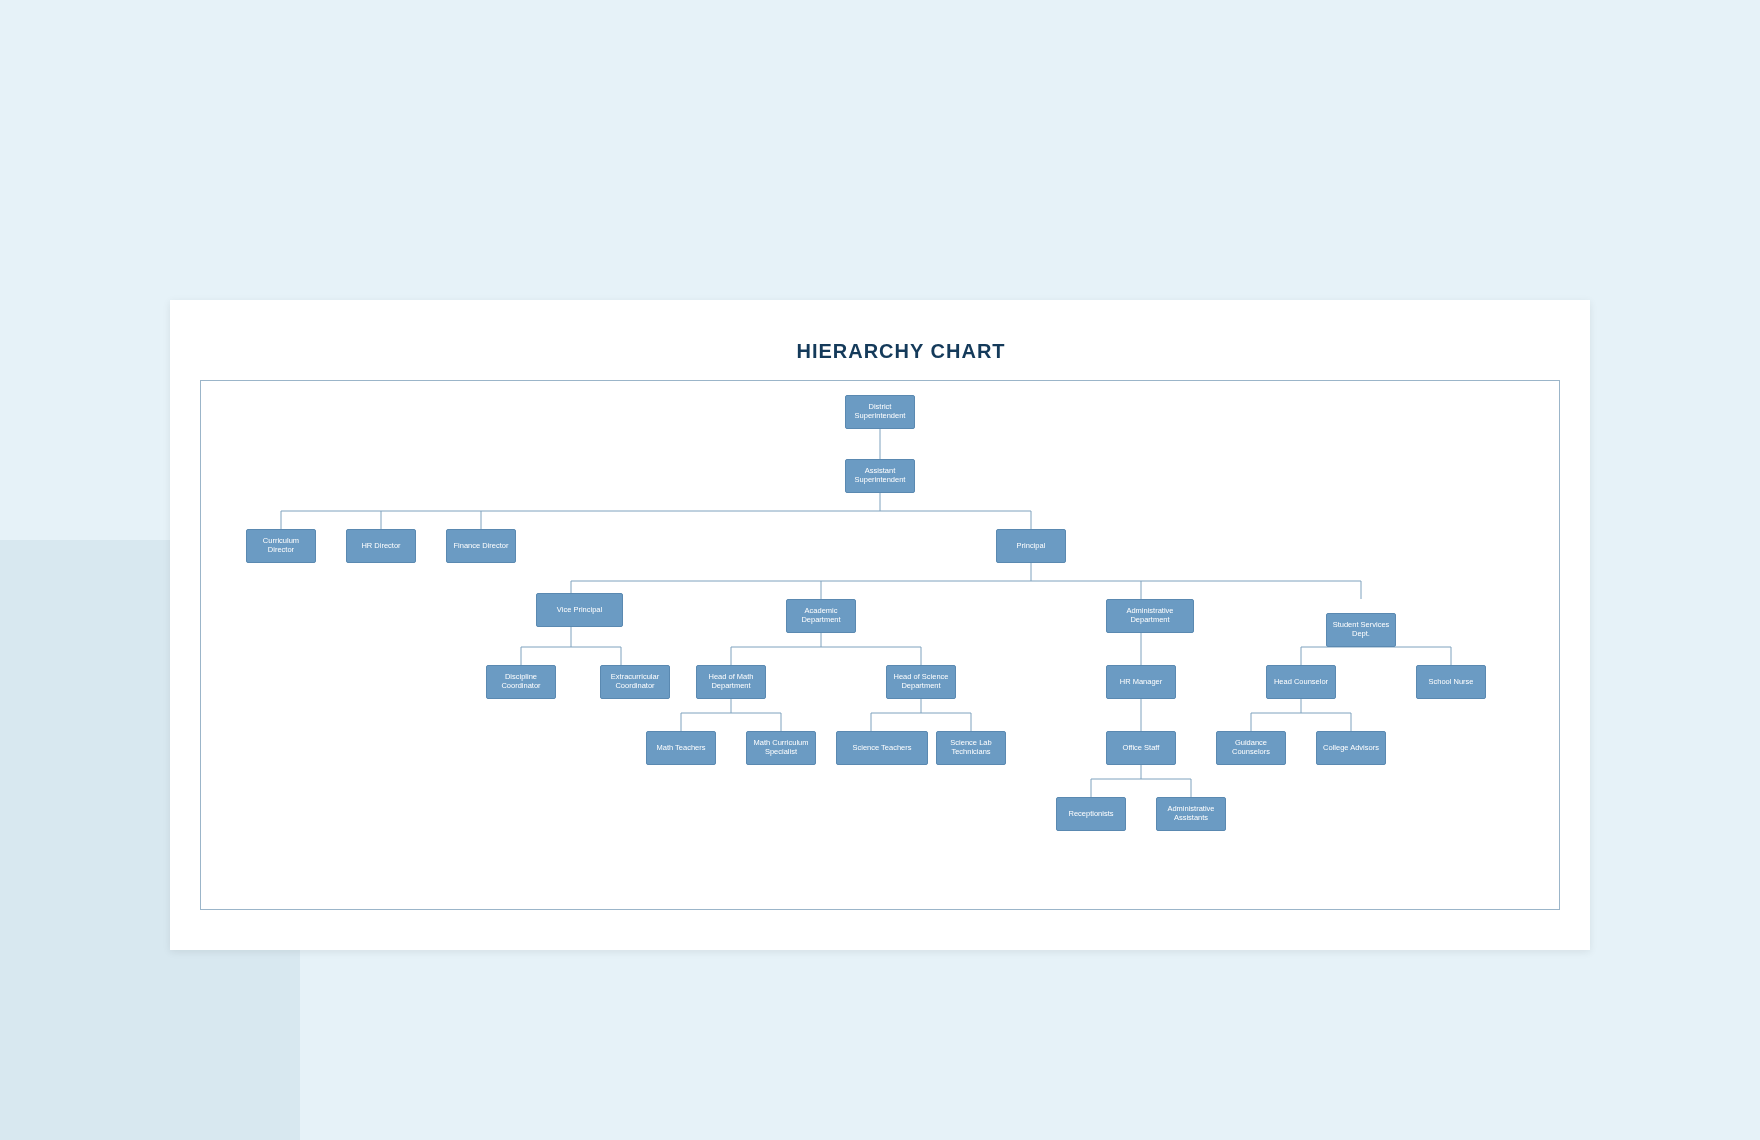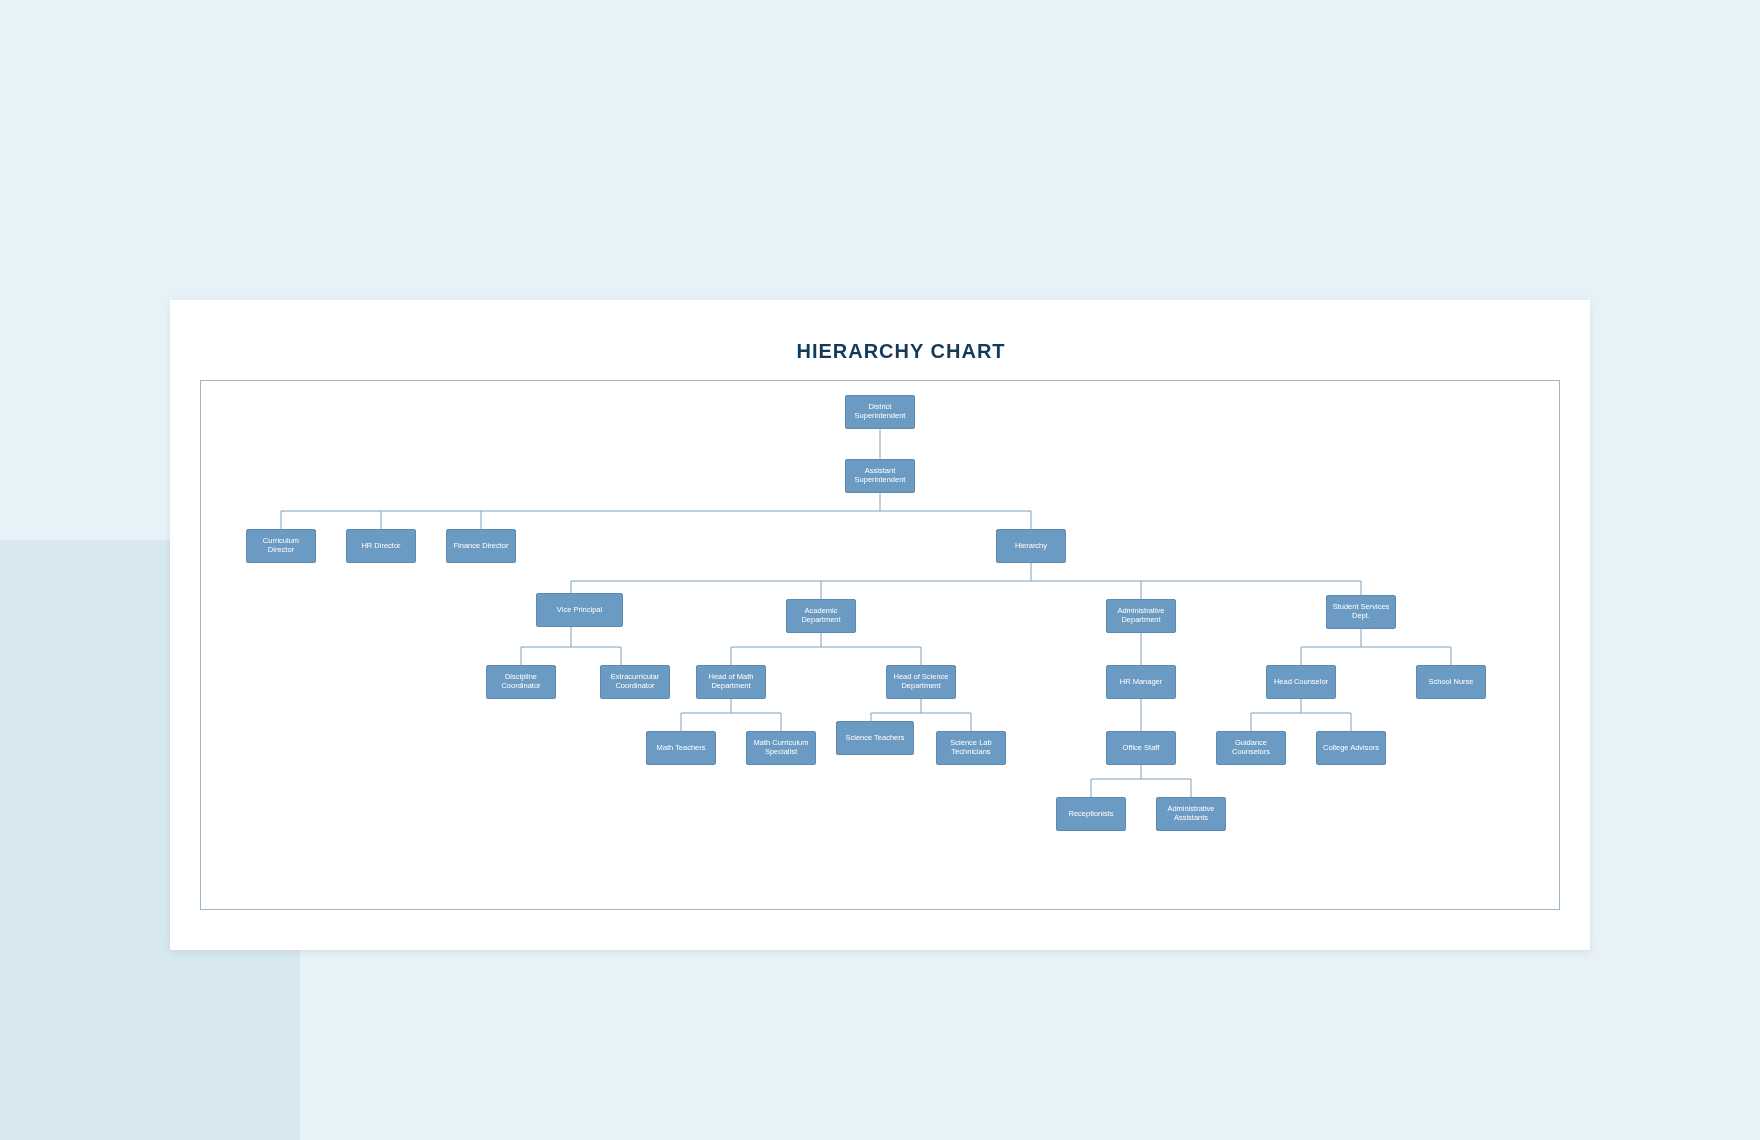--- a/index.html
+++ b/index.html
@@ -88,38 +88,38 @@
         <line x1="1150" y1="332" x2="1150" y2="350"></line>
       </svg>
 
       <div class="node" style="left:644px;top:14px;width:70px;height:28px">District Superintendent</div>
 
       <div class="node" style="left:644px;top:78px;width:70px;height:28px">Assistant Superintendent</div>
 
       <div class="node" style="left:45px;top:148px;width:70px;height:24px">Curriculum Director</div>
       <div class="node" style="left:145px;top:148px;width:70px;height:24px">HR Director</div>
       <div class="node" style="left:245px;top:148px;width:70px;height:24px">Finance Director</div>
-      <div class="node" style="left:795px;top:148px;width:70px;height:24px">Hierarchy</div>
+      <div class="node" style="left:795px;top:148px;width:70px;height:24px">Principal</div>
 
       <div class="node" style="left:335px;top:212px;width:87px;height:28px">Vice Principal</div>
       <div class="node" style="left:585px;top:218px;width:70px;height:28px">Academic Department</div>
-      <div class="node" style="left:905px;top:218px;width:70px;height:28px">Administrative Department</div>
-      <div class="node" style="left:1125px;top:214px;width:70px;height:32px">Student Services Dept.</div>
+      <div class="node" style="left:905px;top:218px;width:88px;height:28px">Administrative Department</div>
+      <div class="node" style="left:1125px;top:232px;width:70px;height:32px">Student Services Dept.</div>
 
       <div class="node" style="left:285px;top:284px;width:70px;height:28px">Discipline Coordinator</div>
       <div class="node" style="left:399px;top:284px;width:70px;height:28px">Extracurricular Coordinator</div>
       <div class="node" style="left:495px;top:284px;width:70px;height:28px">Head of Math Department</div>
       <div class="node" style="left:685px;top:284px;width:70px;height:28px">Head of Science Department</div>
       <div class="node" style="left:905px;top:284px;width:70px;height:28px">HR Manager</div>
       <div class="node" style="left:1065px;top:284px;width:70px;height:28px">Head Counselor</div>
       <div class="node" style="left:1215px;top:284px;width:70px;height:28px">School Nurse</div>
 
       <div class="node" style="left:445px;top:350px;width:70px;height:28px">Math Teachers</div>
       <div class="node" style="left:545px;top:350px;width:70px;height:28px">Math Curriculum Specialist</div>
-      <div class="node" style="left:635px;top:340px;width:78px;height:28px">Science Teachers</div>
+      <div class="node" style="left:635px;top:350px;width:92px;height:28px">Science Teachers</div>
       <div class="node" style="left:735px;top:350px;width:70px;height:28px">Science Lab Technicians</div>
       <div class="node" style="left:905px;top:350px;width:70px;height:28px">Office Staff</div>
       <div class="node" style="left:1015px;top:350px;width:70px;height:28px">Guidance Counselors</div>
       <div class="node" style="left:1115px;top:350px;width:70px;height:28px">College Advisors</div>
 
       <div class="node" style="left:855px;top:416px;width:70px;height:28px">Receptionists</div>
       <div class="node" style="left:955px;top:416px;width:70px;height:28px">Administrative Assistants</div>
     </div>
   </div>
 </div>

